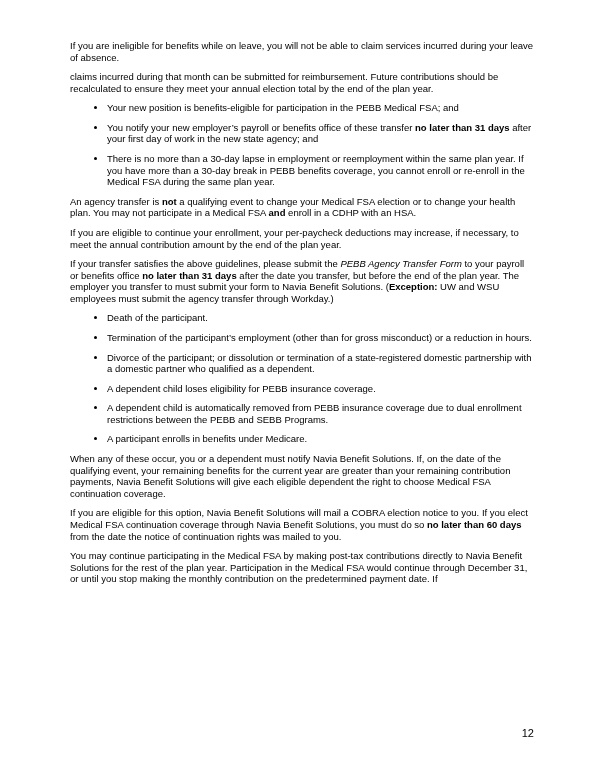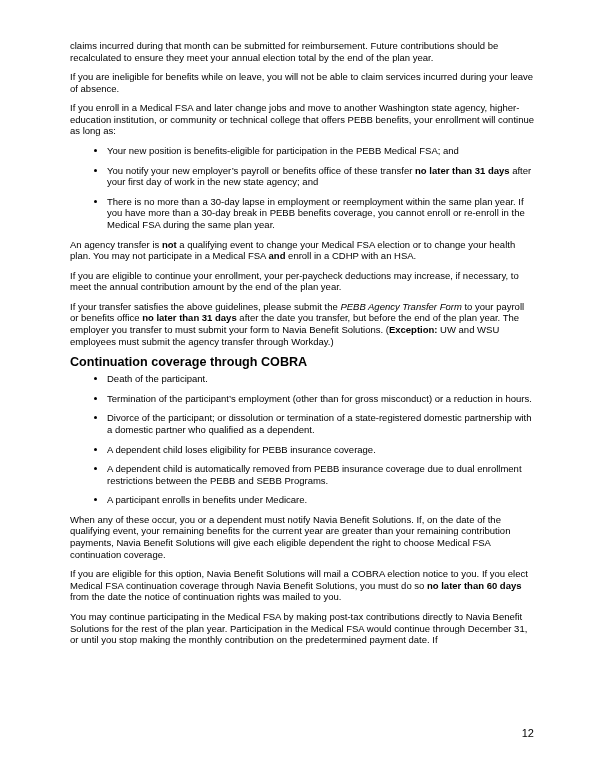--- a/index.html
+++ b/index.html
@@ -20,32 +20,30 @@
   .content li:last-child{margin-bottom:0;}
   strong{font-weight:bold;}
   em{}
   .page-number{position:absolute;right:66px;top:727px;font-size:11px;}
 </style>
 </head>
 <body>
 
 <div class="page">
   <div class="content">
+      <p><span>If you are ineligible for benefits while on leave, you will not be able to claim services incurred during your leave of absence.</span></p>
       <p><span>claims incurred during that month can be submitted for reimbursement. Future contributions should be recalculated to ensure they meet your annual election total by the end of the plan year.</span></p>
-      <p><span>If you are ineligible for benefits while on leave, you will not be able to claim services incurred during your leave of absence.</span></p>
-      <p><span>If you enroll in a Medical FSA and later change jobs and move to another Washington state agency, higher-education institution, or community or technical college that offers PEBB benefits, your enrollment will continue as long as:</span></p>
       <ul>
         <li><span>Your new position is benefits-eligible for participation in the PEBB Medical FSA; and</span></li>
         <li><span>You notify your new employer’s payroll or benefits office of these transfer </span><strong>no later than 31 days</strong><span> after your first day of work in the new state agency; and</span></li>
         <li><span>There is no more than a 30-day lapse in employment or reemployment within the same plan year. If you have more than a 30-day break in PEBB benefits coverage, you cannot enroll or re-enroll in the Medical FSA during the same plan year.</span></li>
       </ul>
       <p><span>An agency transfer is </span><strong>not</strong><span> a qualifying event to change your Medical FSA election or to change your health plan. You may not participate in a Medical FSA </span><strong>and</strong><span> enroll in a CDHP with an HSA.</span></p>
       <p><span>If you are eligible to continue your enrollment, your per-paycheck deductions may increase, if necessary, to meet the annual contribution amount by the end of the plan year.</span></p>
       <p><span>If your transfer satisfies the above guidelines, please submit the </span><em>PEBB Agency Transfer Form</em><span> to your payroll or benefits office </span><strong>no later than 31 days</strong><span> after the date you transfer, but before the end of the plan year. The employer you transfer to must submit your form to Navia Benefit Solutions. (</span><strong>Exception:</strong><span> UW and WSU employees must submit the agency transfer through Workday.)</span></p>
-      <h2>Continuation coverage through COBRA</h2>
       <ul>
         <li><span>Death of the participant.</span></li>
         <li><span>Termination of the participant’s employment (other than for gross misconduct) or a reduction in hours.</span></li>
         <li><span>Divorce of the participant; or dissolution or termination of a state-registered domestic partnership with a domestic partner who qualified as a dependent.</span></li>
         <li><span>A dependent child loses eligibility for PEBB insurance coverage.</span></li>
         <li><span>A dependent child is automatically removed from PEBB insurance coverage due to dual enrollment restrictions between the PEBB and SEBB Programs.</span></li>
         <li><span>A participant enrolls in benefits under Medicare.</span></li>
       </ul>
       <p><span>When any of these occur, you or a dependent must notify Navia Benefit Solutions. If, on the date of the qualifying event, your remaining benefits for the current year are greater than your remaining contribution payments, Navia Benefit Solutions will give each eligible dependent the right to choose Medical FSA continuation coverage.</span></p>
       <p><span>If you are eligible for this option, Navia Benefit Solutions will mail a COBRA election notice to you. If you elect Medical FSA continuation coverage through Navia Benefit Solutions, you must do so </span><strong>no later than 60 days</strong><span> from the date the notice of continuation rights was mailed to you.</span></p>

